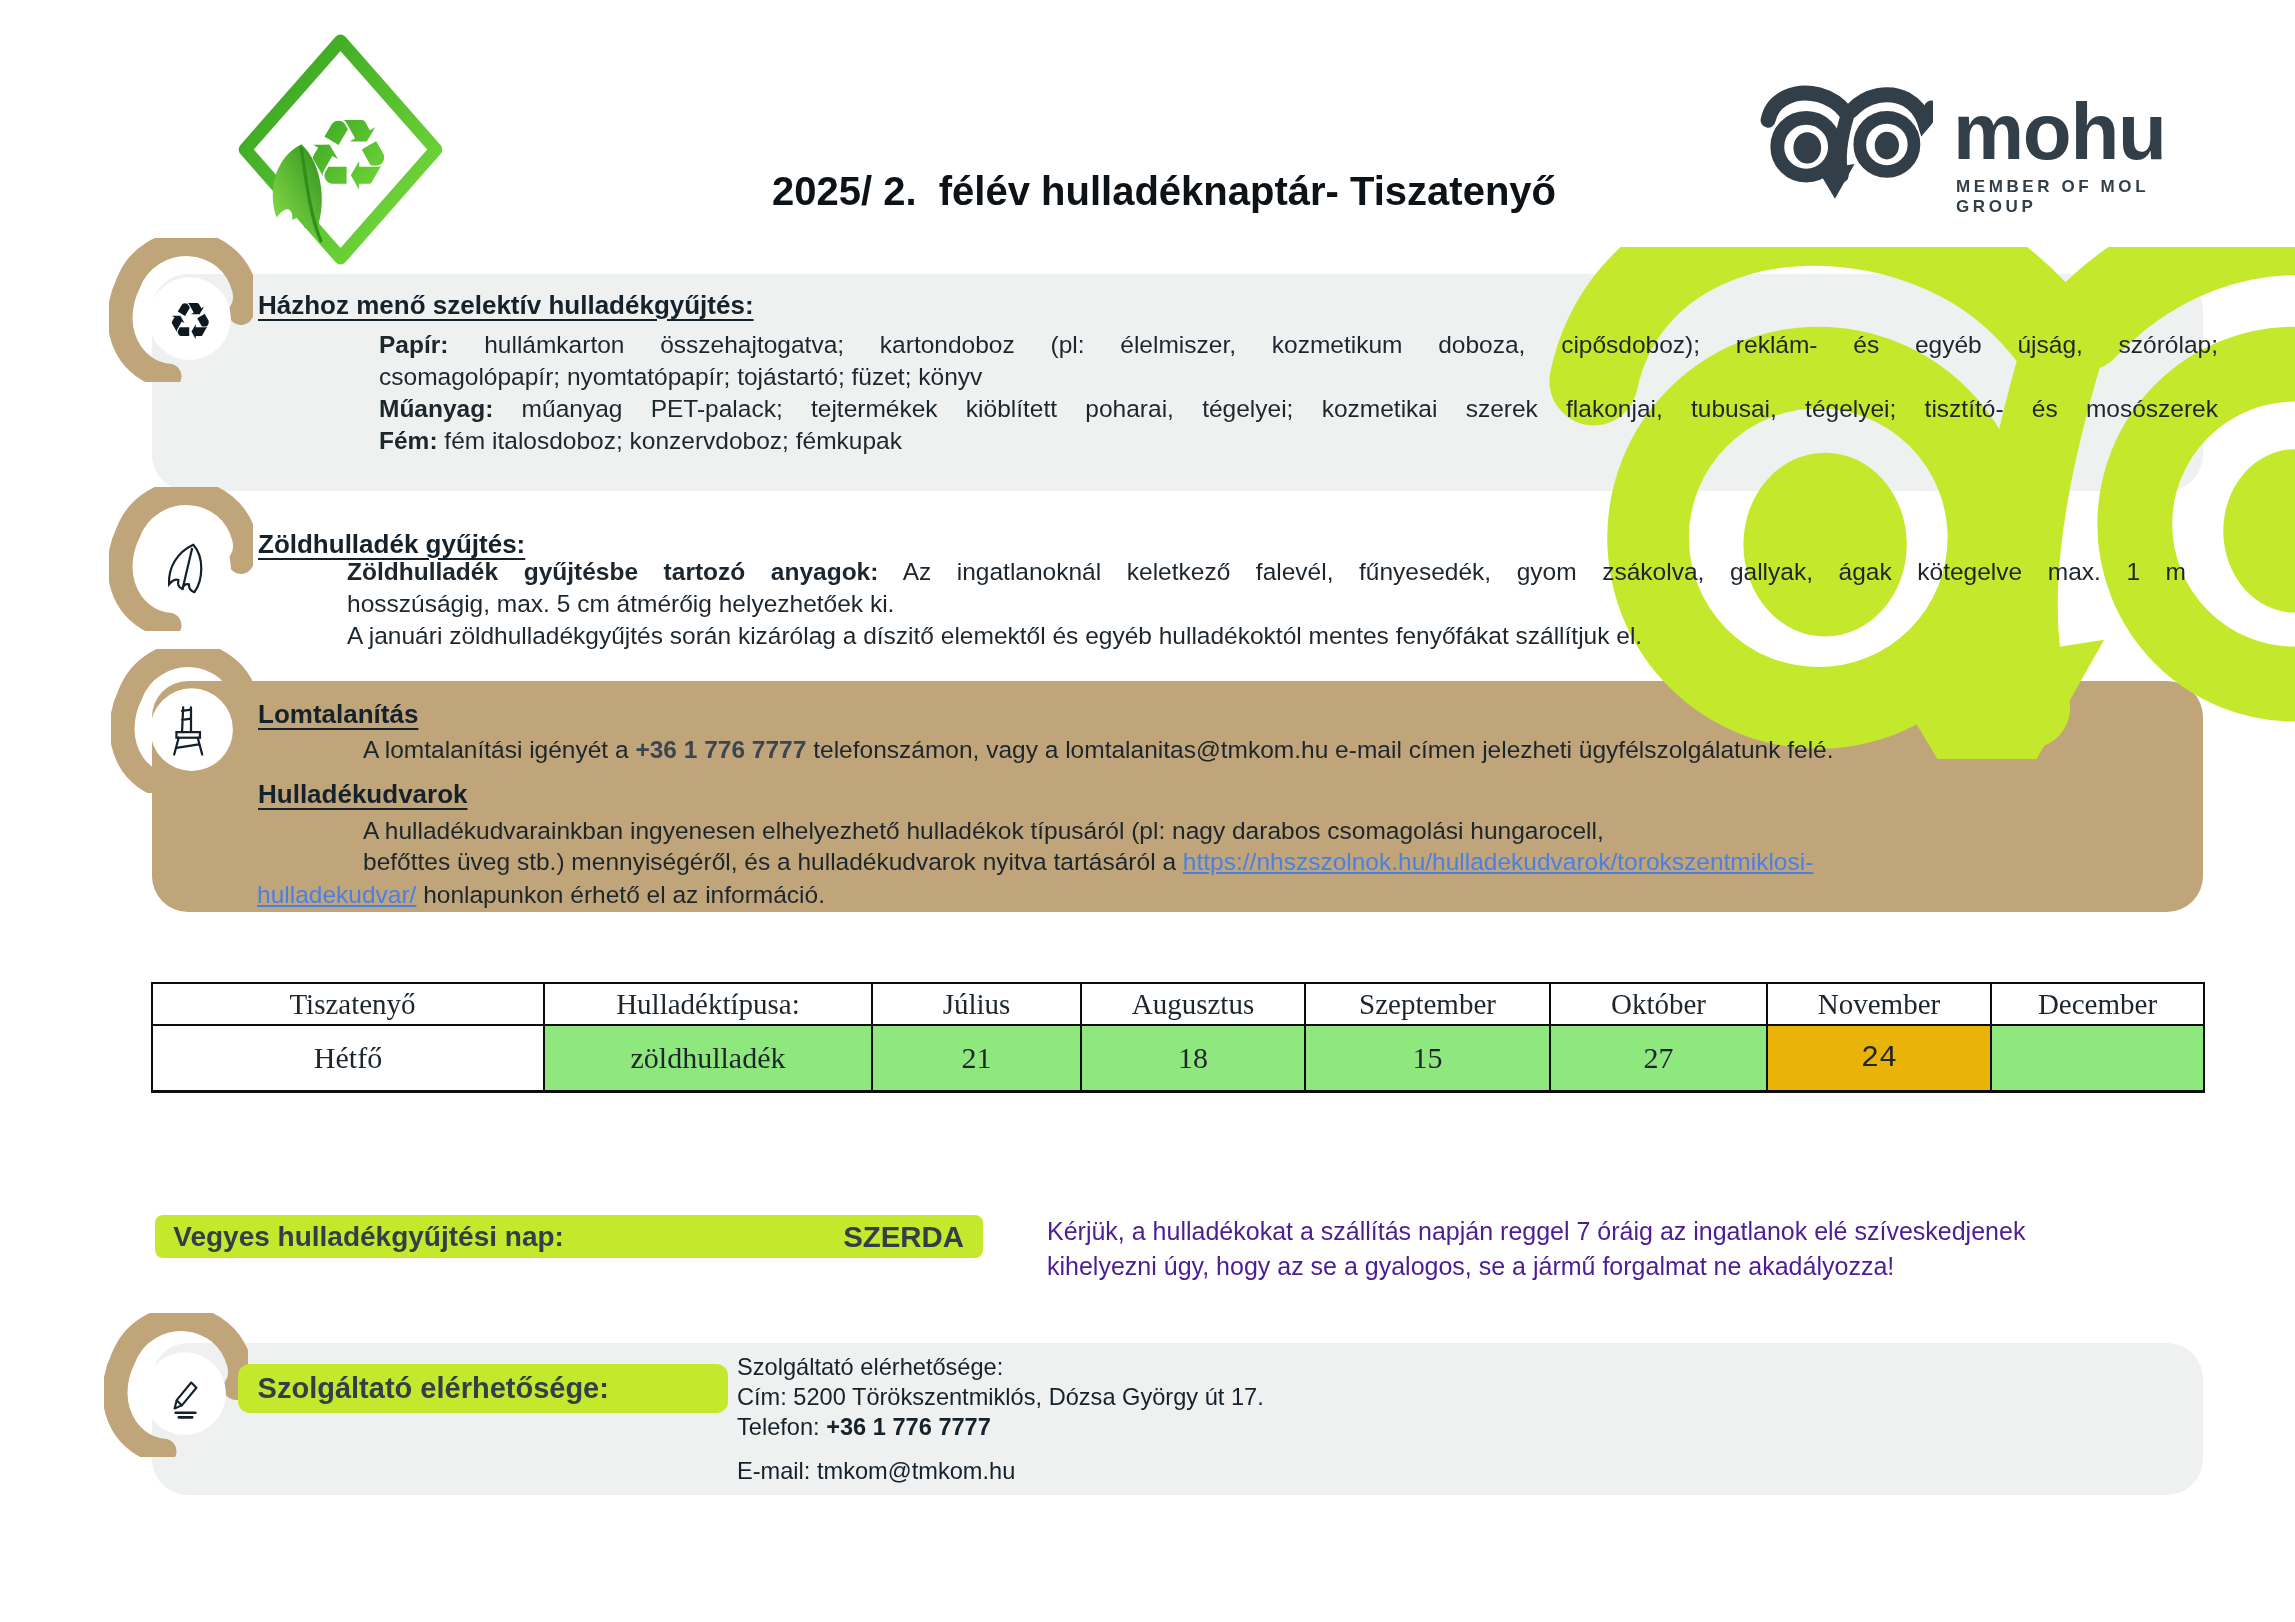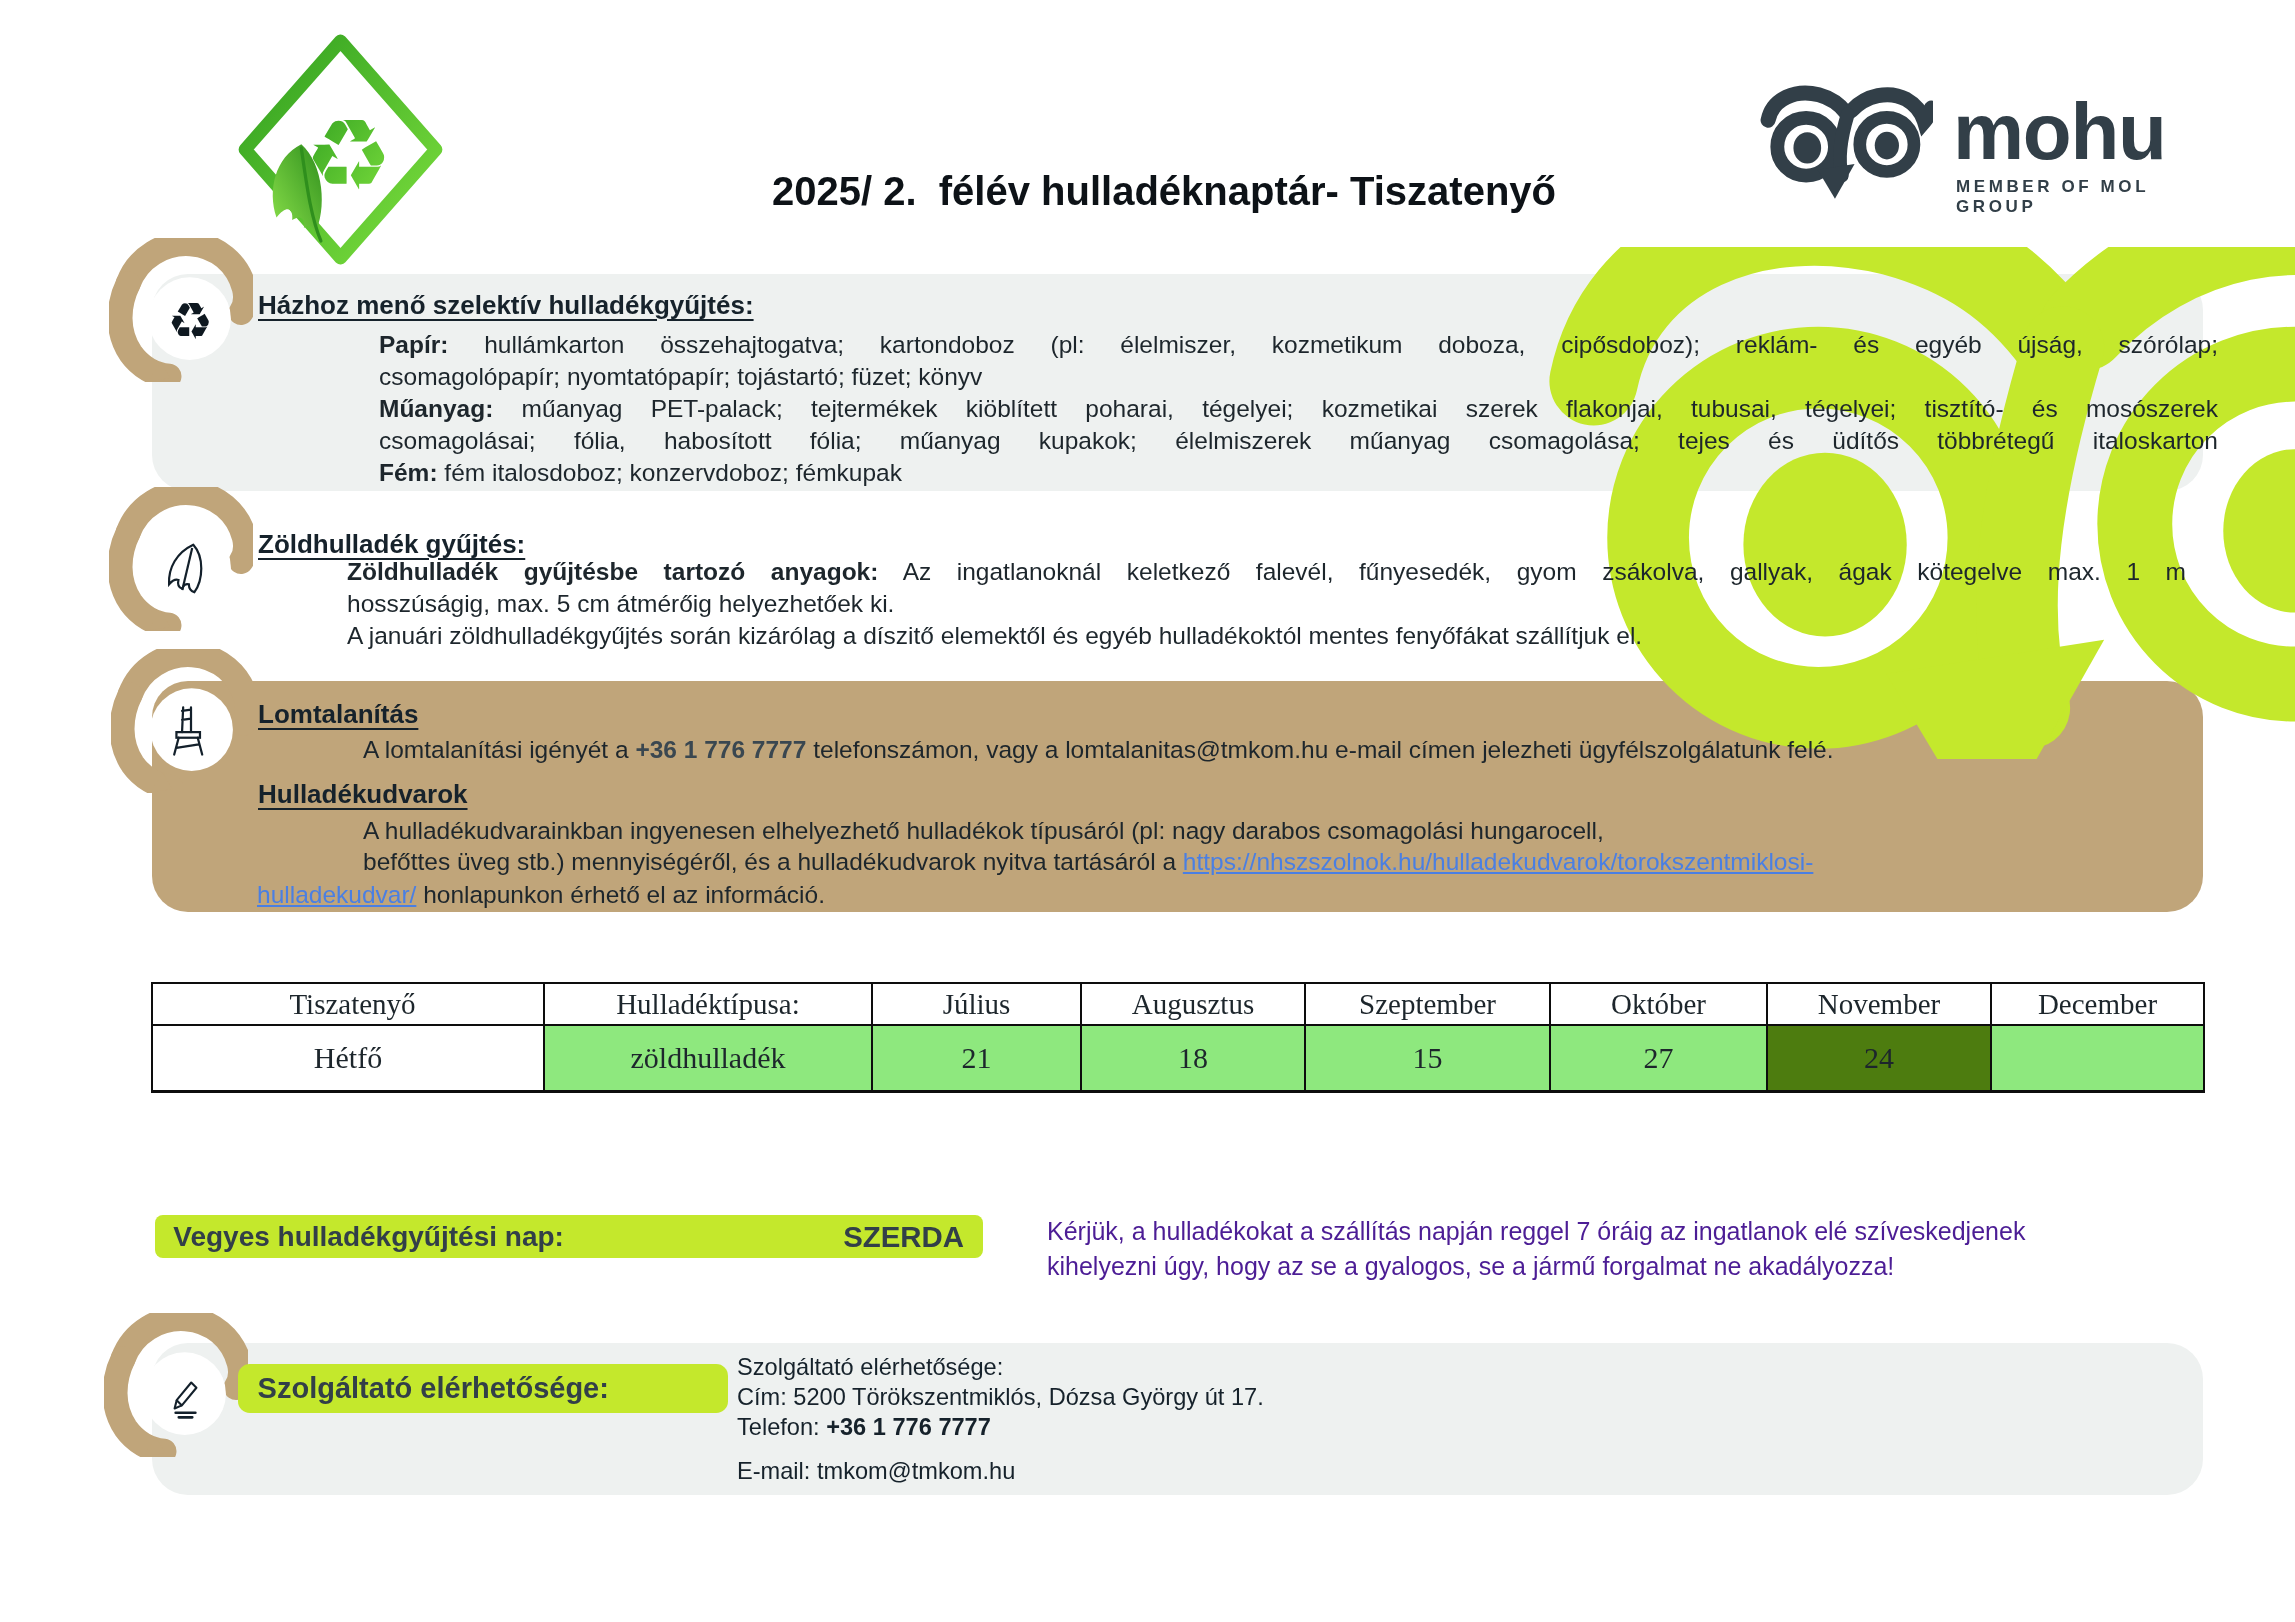--- a/index.html
+++ b/index.html
@@ -115,21 +115,20 @@
   <svg class="abs z2" style="left:109px;top:238px;" width="144" height="144" viewBox="0 0 300 300">
       <use href="#swirl"></use>
     </svg>
   <div class="abs z2 icon-glyph center-icon" style="left:190px;top:321px;font-size:51px;">♻</div>
 
   <div class="abs z2 sec-heading" style="left:258px;top:290px;">Házhoz menő szelektív hulladékgyűjtés:</div>
   <div class="abs z2 pwrap" style="left:347px;top:329px;margin-left:32px;">
     <div class="pline fj"><span class="b">Papír:</span><span> hullámkarton összehajtogatva; kartondoboz (pl: élelmiszer, kozmetikum doboza, cipősdoboz); reklám- és egyéb újság, szórólap;</span></div>
     <div class="pline"><span class="b"></span><span>csomagolópapír; nyomtatópapír; tojástartó; füzet; könyv</span></div>
     <div class="pline fj"><span class="b">Műanyag:</span><span> műanyag PET-palack; tejtermékek kiöblített poharai, tégelyei; kozmetikai szerek flakonjai, tubusai, tégelyei; tisztító- és mosószerek</span></div>
-    <div class="pline fj"><span class="b"></span><span>csomagolásai; fólia, habosított fólia; műanyag kupakok; élelmiszerek műanyag csomagolása; tejes és üdítős többrétegű italoskarton</span></div>
     <div class="pline"><span class="b">Fém:</span><span> fém italosdoboz; konzervdoboz; fémkupak</span></div>
   </div>
 
   <svg class="abs z2" style="left:109px;top:487px;" width="144" height="144" viewBox="0 0 300 300">
       <use href="#swirl"></use>
     </svg>
   <svg class="abs z2 center-icon" style="left:190px;top:569px;" width="55" height="55" viewBox="0 0 100 100">
     <path d="M56,6 C26,20 10,48 12,78 C17,72 23,68 29,70 C27,78 30,84 36,86 C38,80 42,76 48,78 C48,86 52,90 58,92 C74,70 76,28 56,6 Z" fill="none" stroke="#13202b" stroke-width="4"></path>
     <path d="M54,12 L36,88" fill="none" stroke="#13202b" stroke-width="4"></path>
   </svg>
@@ -180,21 +179,21 @@
       <th>November</th>
       <th>December</th>
     </tr>
     <tr class="dat">
       <td>Hétfő</td>
       <td style="background-color: rgb(142, 232, 126);">zöldhulladék</td>
       <td style="background-color: rgb(142, 232, 126);">21</td>
       <td style="background-color: rgb(142, 232, 126);">18</td>
       <td style="background-color: rgb(142, 232, 126);">15</td>
       <td style="background-color: rgb(142, 232, 126);">27</td>
-      <td style="background-color: #4d7c0f;">24</td>
+      <td style="background-color: #eab308; font-family: Liberation Mono, monospace;">24</td>
       <td style="background-color: rgb(142, 232, 126);"></td>
     </tr>
   </tbody>
     </table>
 
   <div class="abs z2 limebar" style="left: 155px; top: 1215px; width: 828px; height: 43px; padding: 0px; background-color: rgb(196, 232, 44);">
     <span style="font-size:28px;padding-left:18.3px;">Vegyes hulladékgyűjtési nap:</span>
     <span style="font-size:29.4px;padding-right:19px;">SZERDA</span>
   </div>
 

